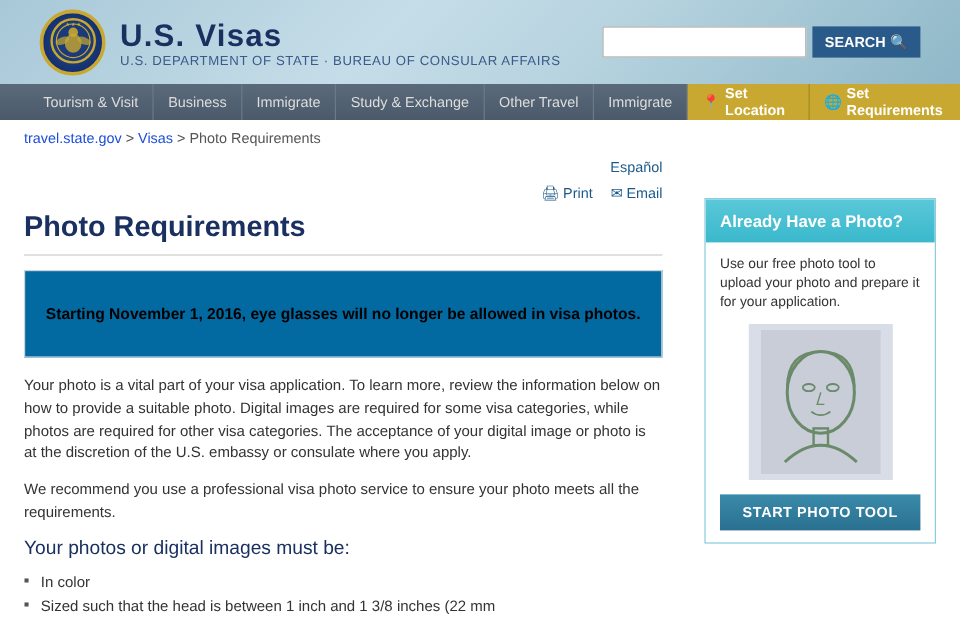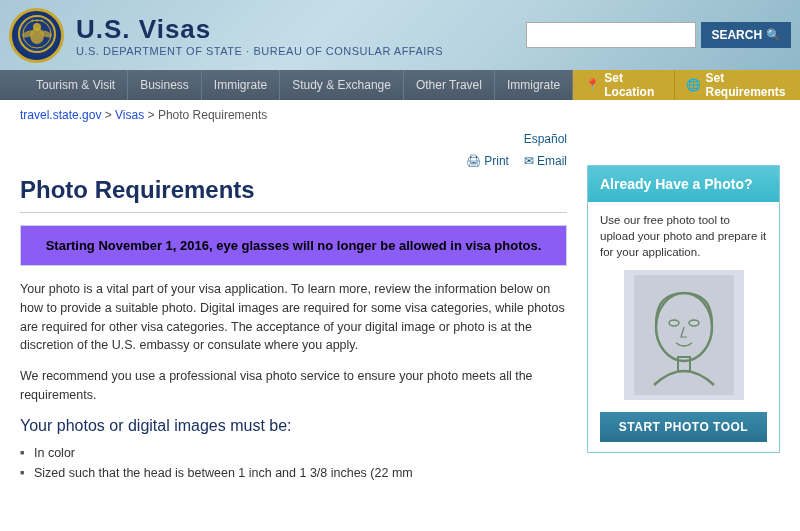--- a/index.html
+++ b/index.html
@@ -1,21 +1,21 @@
 <!DOCTYPE html>
 <html><head>
   <meta charset="utf-8">
   <style>
     * { margin: 0; padding: 0; box-sizing: border-box; }
     body { font-family: Arial, sans-serif; font-size: 13px; background: #fff; width: 800px; height: 531px; overflow: hidden; }
 
     
     #header {
       background: linear-gradient(135deg, #a8c8d8 0%, #c5dde8 40%, #b8d4e0 60%, #8fb8c8 100%);
-      padding: 10px 9px;
+      padding: 10px 33px;
       display: flex;
       align-items: center;
       justify-content: space-between;
       height: 70px;
       position: relative;
     }
     #header-left { display: flex; align-items: center; gap: 12px; }
     .seal {
       width: 55px; height: 55px;
       border-radius: 50%;
@@ -89,21 +89,21 @@
       font-size: 12px;
       background: #fff;
     }
     #breadcrumb a { color: #1d4ed8; text-decoration: none; }
     #breadcrumb span { color: #555; }
 
     
     #main {
       display: flex;
       padding: 0 20px;
-      gap: 20px;
+      gap: 35px;
       background: #fff;
     }
     #content { flex: 1; }
     #sidebar { width: 193px; flex-shrink: 0; }
 
     
     #lang-line {
       text-align: right;
       padding: 2px 0 4px 0;
       font-size: 12px;
@@ -126,23 +126,23 @@
       margin-bottom: 8px;
     }
     .title-divider {
       border: none;
       border-top: 1px solid #ccc;
       margin-bottom: 12px;
     }
 
     
     .notice-box {
-      background: #8b5cf6;
+      background: #0369a1;
       border: 1px solid #c8d4e0;
-      padding: 12px 16px;
+      padding: 28px 16px;
       margin-bottom: 14px;
       text-align: center;
       font-size: 13px;
     }
     .notice-box strong { font-weight: bold; }
 
     
     .body-text {
       font-size: 12.5px;
       line-height: 1.5;

